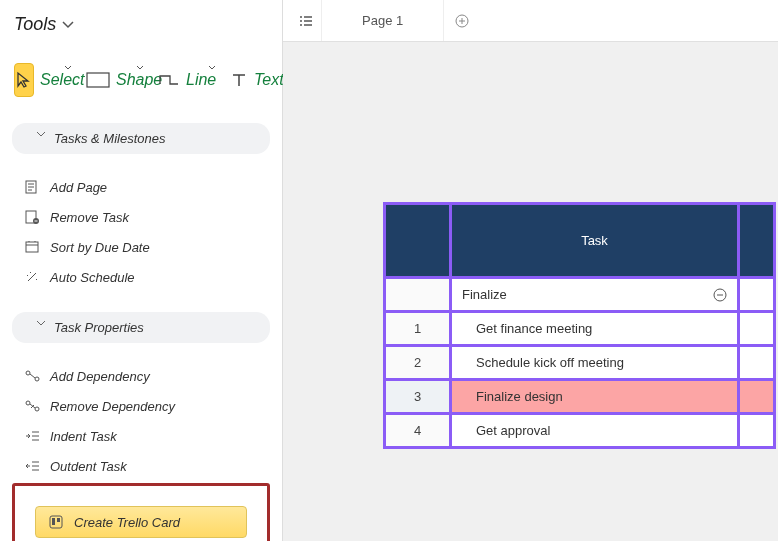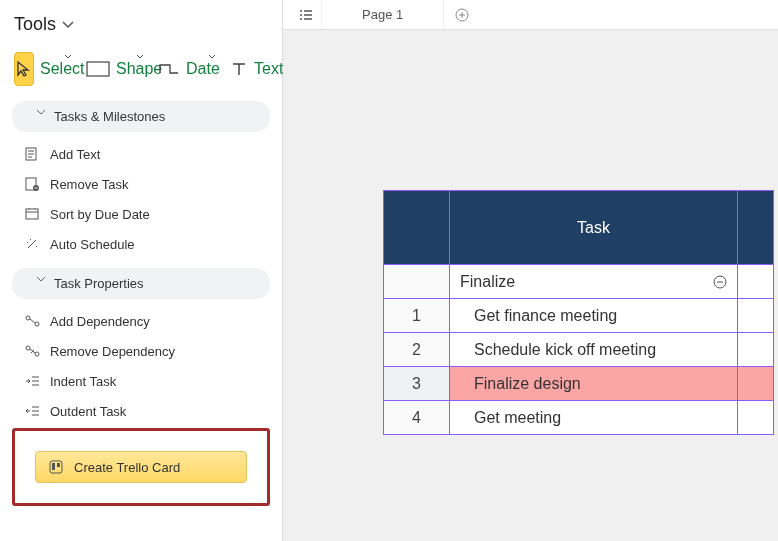--- a/index.html
+++ b/index.html
@@ -13,21 +13,22 @@
       overflow: hidden;
       background: #fff;
     }
     
     .sidebar {
       width: 283px;
       border-right: 1px solid #ddd;
       padding: 10px 12px;
       display: flex;
       flex-direction: column;
-      gap: 5px;
+      gap: 16px;
+      font-style: italic;
     }
     .tools-header {
       display: flex;
       align-items: center;
       gap: 6px;
       font-size: 18px;
       color: #222;
       padding: 4px 2px 8px 2px;
     }
     .tools-header .chev { font-size: 12px; color: #555; }
@@ -117,21 +118,21 @@
     
     .main {
       flex: 1;
       background: #f0f0f0;
       position: relative;
       display: flex;
       flex-direction: column;
     }
     .tab-bar {
       background: #fff;
-      height: 30px;
+      height: 42px;
       display: flex;
       align-items: center;
       border-bottom: 1px solid #e0e0e0;
       padding-left: 8px;
     }
     .tab-bar .tab-icon {
       width: 30px;
       display: flex;
       align-items: center;
       justify-content: center;
@@ -161,22 +162,22 @@
       overflow: hidden;
     }
     .project-table {
       position: absolute;
       top: 160px;
       left: 100px;
       border-collapse: collapse;
       background: #fff;
     }
     .project-table th, .project-table td {
-      border: 1px solid #8b5cf6;
-      font-size: 16px;
+      border: 3px solid #8b5cf6;
+      font-size: 13px;
     }
     .project-table thead th {
       background: #1f3f65;
       color: #fff;
       font-weight: 500;
       height: 74px;
     }
     .col-num { width: 66px; }
     .col-task { width: 288px; }
     .col-extra { width: 36px; }
@@ -247,21 +248,21 @@
       <span class="drop">
         <svg width="8" height="6" viewBox="0 0 8 6">
             <path d="M1 1l3 3 3-3" stroke="#555" fill="none"></path>
           </svg>
       </span>
       <span class="icon-wrap">
         <svg width="22" height="16" viewBox="0 0 22 16">
             <path d="M2 12 L2 4 L12 4 L12 12 L20 12" stroke="#444" fill="none" stroke-width="1.3"></path>
           </svg>
       </span>
-      <span>Date</span>
+      <span>Line</span>
     </div>
     <div class="tool-btn">
       <span class="icon-wrap">
         <svg width="18" height="18" viewBox="0 0 18 18">
             <path d="M3 4h12M9 4v11" stroke="#444" stroke-width="1.5" fill="none"></path>
           </svg>
       </span>
       <span>Text</span>
     </div>
   </div>
@@ -275,21 +276,21 @@
     <span>Tasks &amp; Milestones</span>
   </div>
   <div class="menu-list">
     <div class="menu-item">
       <span class="mi-icon">
         <svg width="14" height="14" viewBox="0 0 14 14">
             <rect x="1" y="1" width="10" height="12" stroke="#555" fill="none"></rect>
             <path d="M3 4h6M3 7h6M3 10h4" stroke="#555"></path>
           </svg>
       </span>
-      <span>Add Text</span>
+      <span>Add Page</span>
     </div>
     <div class="menu-item">
       <span class="mi-icon">
         <svg width="14" height="14" viewBox="0 0 14 14">
             <rect x="1" y="1" width="10" height="12" stroke="#555" fill="none"></rect>
             <circle cx="11" cy="11" r="3" fill="#555"></circle>
             <path d="M9.5 11h3" stroke="#fff"></path>
           </svg>
       </span>
       <span>Remove Task</span>
@@ -424,19 +425,19 @@
           <td class="task-cell"><span>Schedule kick off meeting</span></td>
           <td></td>
         </tr>
         <tr class="row-selected">
           <td class="num-cell"><span>3</span></td>
           <td class="task-cell"><span>Finalize design</span></td>
           <td></td>
         </tr>
         <tr>
           <td class="num-cell"><span>4</span></td>
-          <td class="task-cell"><span>Get meeting</span></td>
+          <td class="task-cell"><span>Get approval</span></td>
           <td></td>
         </tr>
       </tbody>
     </table>
   </div>
 </div>
 
 </body></html>

